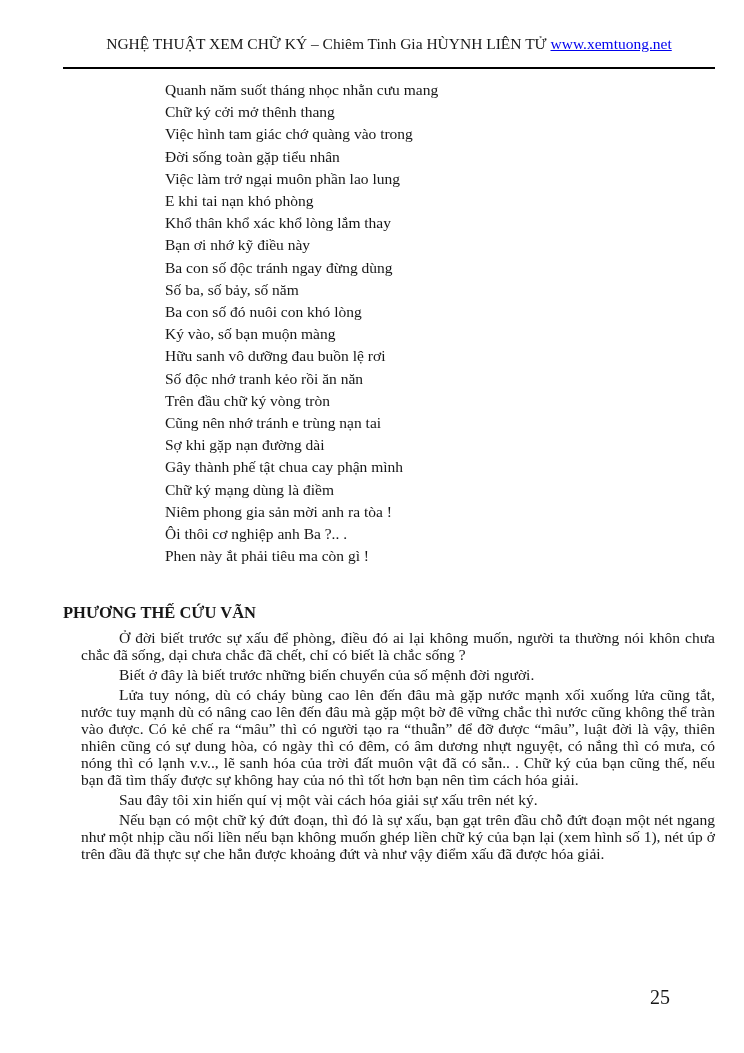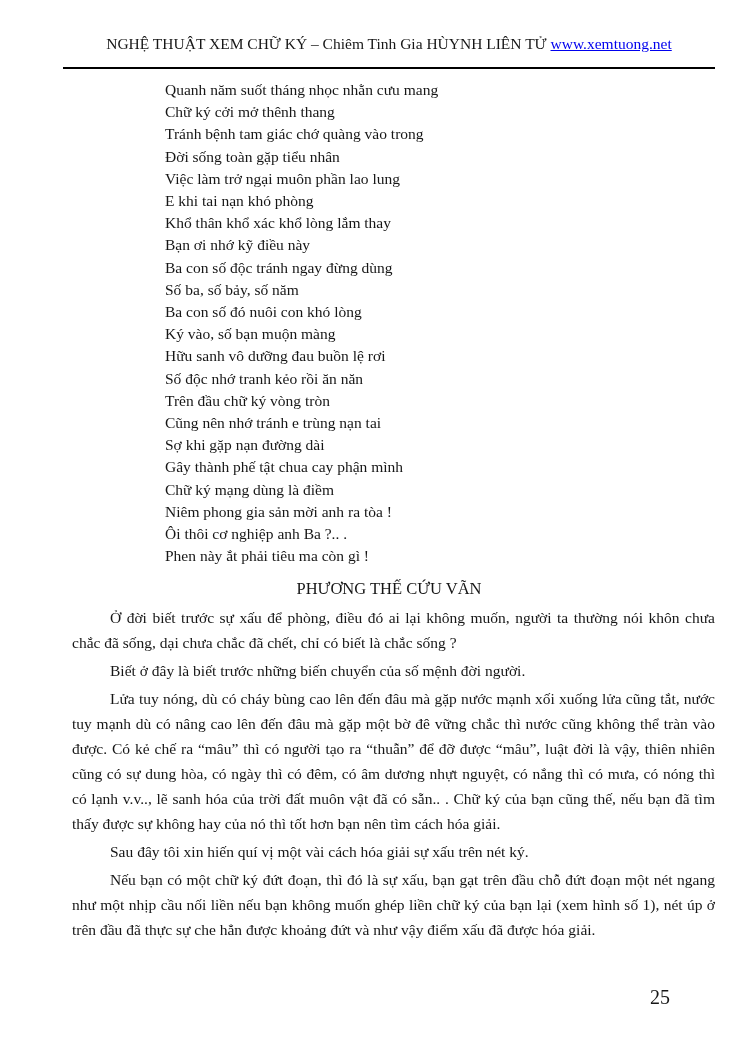--- a/index.html
+++ b/index.html
@@ -33,34 +33,33 @@
     border: none;
     border-top: 2px solid #000000;
     margin: 13px 0 0 0;
   }
   .poem {
     margin: 10px 0 0 102px;
     font-size: 15.5px;
     line-height: 22.2px;
   }
   .section-heading {
-    text-align: center;
-    font-weight: normal;
+    font-weight: bold;
     font-size: 16.5px;
-    margin: 12px 0 6px 0;
+    margin: 36px 0 6px 0;
   }
   .body-text {
     margin-left: 9px;
   }
   .body-text p {
-    margin: 0 0 3px 0;
+    margin: 0 0 3px 9px;
     text-align: justify;
     text-indent: 38px;
     font-size: 15.5px;
-    line-height: 25px;
+    line-height: 17px;
   }
   .page-number {
     position: absolute;
     right: 74px;
     bottom: 44px;
     font-size: 20px;
   }
 </style>
 </head>
 <body>
@@ -69,21 +68,21 @@
 
   <div class="header">
     <span>NGHỆ THUẬT XEM CHỮ KÝ – Chiêm Tinh Gia HÙYNH LIÊN TỬ </span><a href="#">www.xemtuong.net</a>
   </div>
 
   <hr class="header-divider">
 
   <div class="poem">
     <div class="poem-line">Quanh năm suốt tháng nhọc nhằn cưu mang</div>
     <div class="poem-line">Chữ ký cởi mở thênh thang</div>
-    <div class="poem-line">Tránh bệnh tam giác chớ quàng vào trong</div>
+    <div class="poem-line">Việc hình tam giác chớ quàng vào trong</div>
     <div class="poem-line">Đời sống toàn gặp tiểu nhân</div>
     <div class="poem-line">Việc làm trở ngại muôn phần lao lung</div>
     <div class="poem-line">E khi tai nạn khó phòng</div>
     <div class="poem-line">Khổ thân khổ xác khổ lòng lắm thay</div>
     <div class="poem-line">Bạn ơi nhớ kỹ điều này</div>
     <div class="poem-line">Ba con số độc tránh ngay đừng dùng</div>
     <div class="poem-line">Số ba, số bảy, số năm</div>
     <div class="poem-line">Ba con số đó nuôi con khó lòng</div>
     <div class="poem-line">Ký vào, số bạn muộn màng</div>
     <div class="poem-line">Hữu sanh vô dưỡng đau buồn lệ rơi</div>

